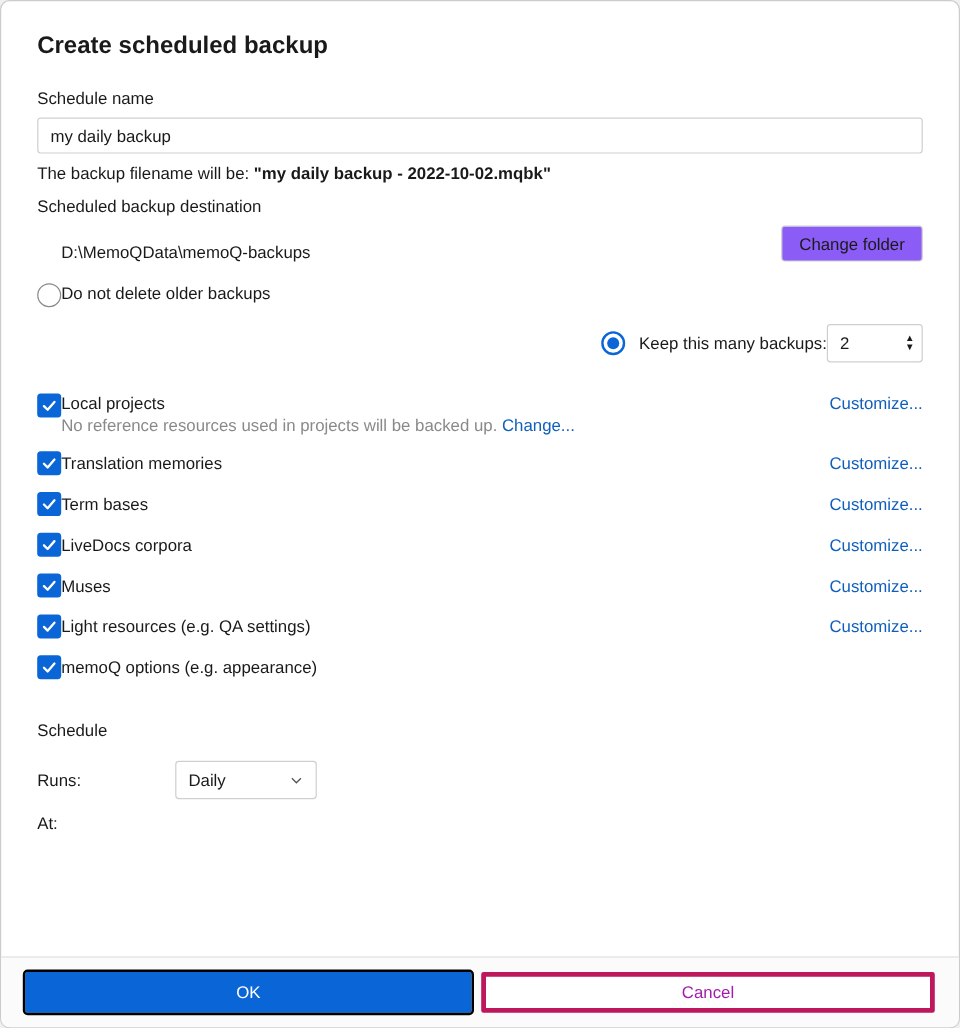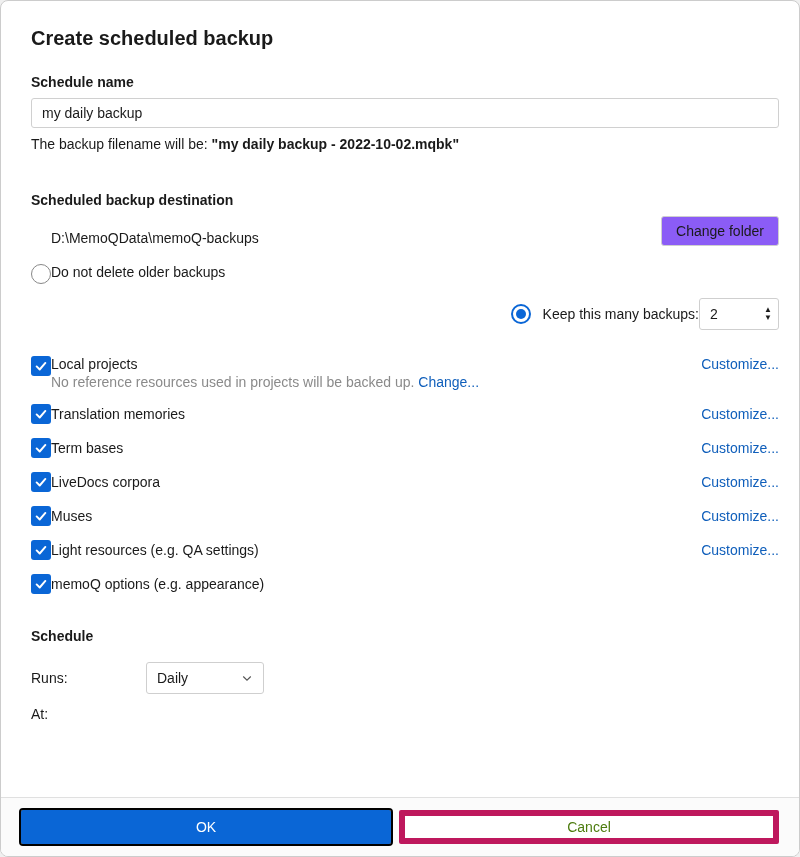--- a/index.html
+++ b/index.html
@@ -19,49 +19,49 @@
       background: #fff;
       width: 800px;
       height: 857px;
       border: 1px solid #ccc;
       border-radius: 8px;
       display: flex;
       flex-direction: column;
       overflow: hidden;
     }
     .content {
-      padding: 26px 20px 0 30px;
+      padding: 26px 30px 0 30px;
       flex: 1;
       overflow: auto;
     }
     h1.title {
       font-size: 20px;
       font-weight: 600;
       margin-bottom: 24px;
     }
     .field-label {
-      font-weight: 700;
+      font-weight: 400;
       font-size: 14px;
       margin-bottom: 8px;
     }
     .text-input {
       width: 100%;
       border: 1px solid #d0d0d0;
       border-radius: 3px;
       padding: 6px 10px;
       font-size: 14px;
       font-family: inherit;
       color: #1a1a1a;
       background: #fff;
       margin-bottom: 8px;
     }
     .filename-note {
       font-size: 14px;
       color: #1a1a1a;
-      margin-bottom: 40px;
+      margin-bottom: 12px;
     }
     .filename-note .bold {
       font-weight: 600;
     }
     .dest-row {
       display: flex;
       align-items: flex-end;
       justify-content: space-between;
       margin-top: 8px;
       margin-bottom: 18px;
@@ -256,22 +256,22 @@
     }
     .fbtn.primary {
       background: #0a66d6;
       border: 1px solid #0a66d6;
       color: #fff;
       outline: 2px solid #000;
       outline-offset: 0px;
     }
     .fbtn.secondary {
       background: #fff;
-      border: 6px solid #be185d;
-      color: #4d7c0f;
+      border: 4px solid #be185d;
+      color: #a21caf;
     }
     .resource-list {
       margin-top: 26px;
     }
     .resource-list .check-row {
       margin-bottom: 14px;
       align-items: center;
     }
     .resource-list .check-row.tall {
       align-items: flex-start;

